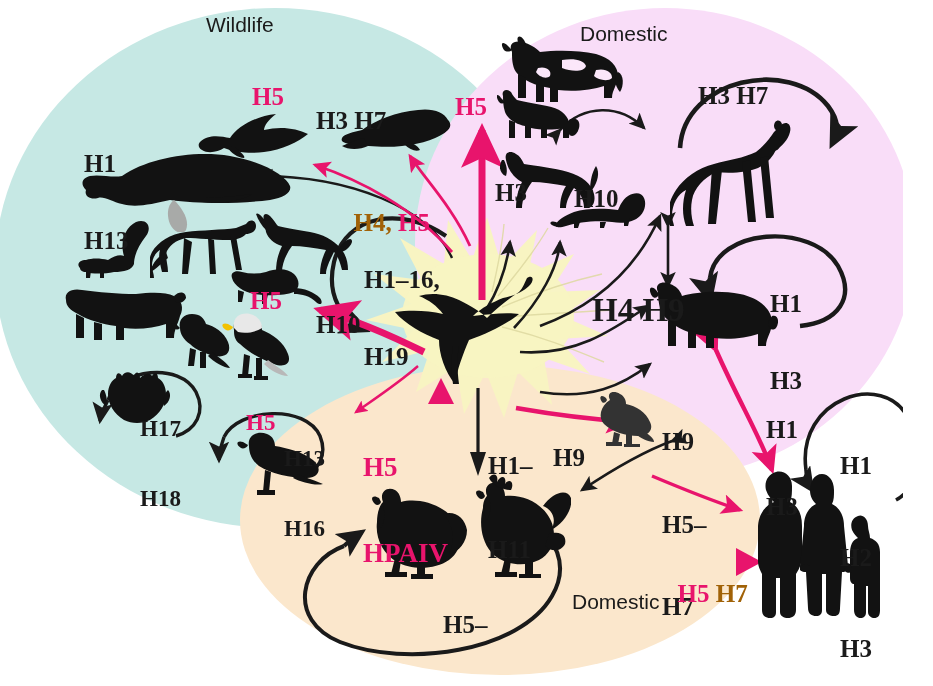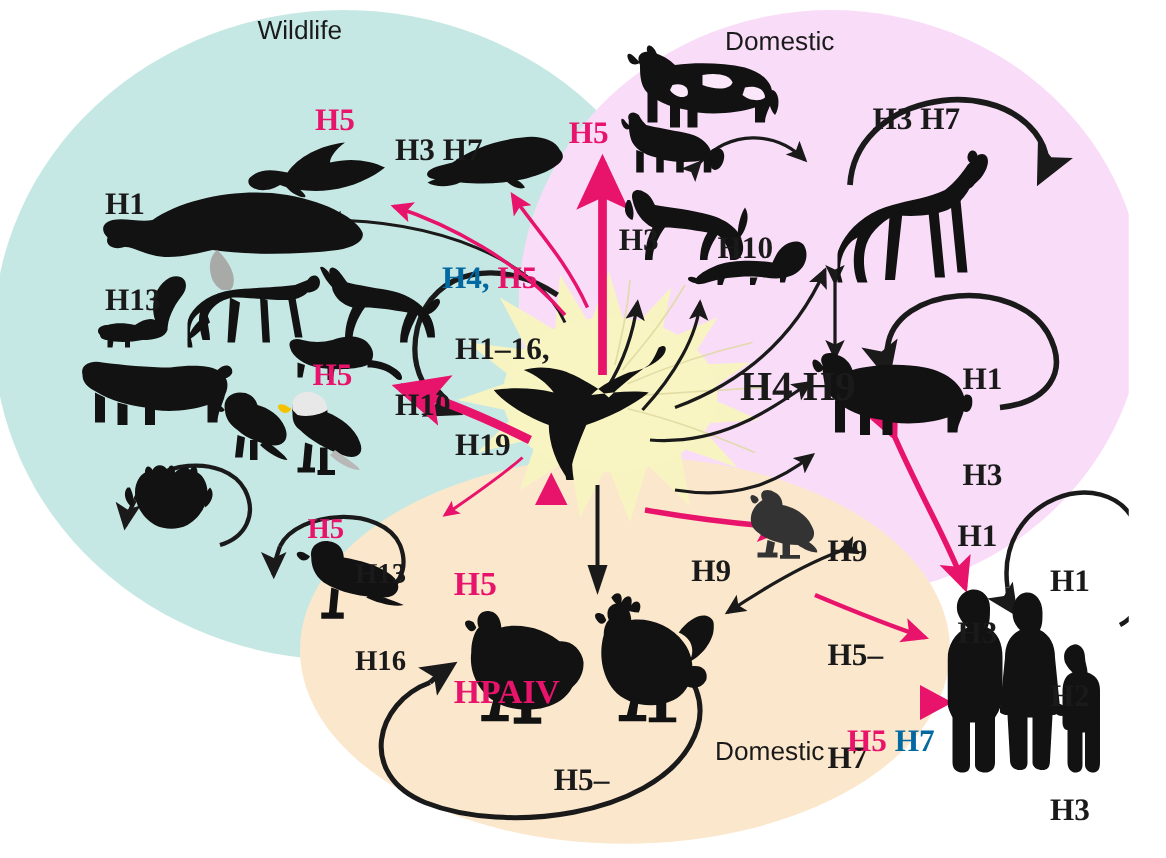--- a/index.html
+++ b/index.html
@@ -31,21 +31,21 @@
     position:absolute;
     font-family:"Liberation Sans", sans-serif;
     font-weight:400;
     color:#1a1a1a;
     white-space:nowrap;
   }
   .sil{position:absolute;}
   .sil svg{display:block;}
   .arrowlayer{position:absolute;left:0;top:0;width:933px;height:686px;pointer-events:none;}
   .kpink{color:#e8146c;}
-  .kblack{color:#0369a1;}
+  .kblack{color:#a16207;}
 </style>
 </head>
 <body>
 
 <div id="stage">
 
   <div class="circle" id="wildlife-circle"></div>
   <div class="circle" id="domestic-circle"></div>
   <div class="circle" id="poultry-circle"></div>
 
@@ -505,32 +505,40 @@
     <div>H10</div>
   </div>
 
   <div class="lbl" style="left:364px;top:216px;font-size:25px;">
     <div>H1–16,</div>
     <div>H19</div>
   </div>
 
   <div class="lbl pink" style="left:250px;top:288px;font-size:25px;">H5</div>
 
+  <div class="lbl" style="left:140px;top:370px;font-size:23px;">
+    <div>H17</div>
+    <div>H18</div>
+  </div>
 
   <div class="lbl pink" style="left:246px;top:411px;font-size:23px;">H5</div>
   <div class="lbl" style="left:284px;top:400px;font-size:23px;">
     <div>H13</div>
     <div>H16</div>
   </div>
 
   <div class="lbl pink" style="left:363px;top:396px;font-size:27px;line-height:1.06;">
     <div>H5</div>
     <div>HPAIV</div>
   </div>
 
+  <div class="lbl" style="left:488px;top:396px;font-size:25px;line-height:1.12;">
+    <div>H1–</div>
+    <div>H11</div>
+  </div>
 
   <div class="lbl pink" style="left:455px;top:94px;font-size:25px;">H5</div>
 
   <div class="lbl" style="left:495px;top:180px;font-size:25px;">H3</div>
 
   <div class="lbl" style="left:574px;top:135px;font-size:25px;">
     <div>H10</div>
   </div>
 
   <div class="lbl" style="left:698px;top:83px;font-size:25px;">H3 H7</div>

